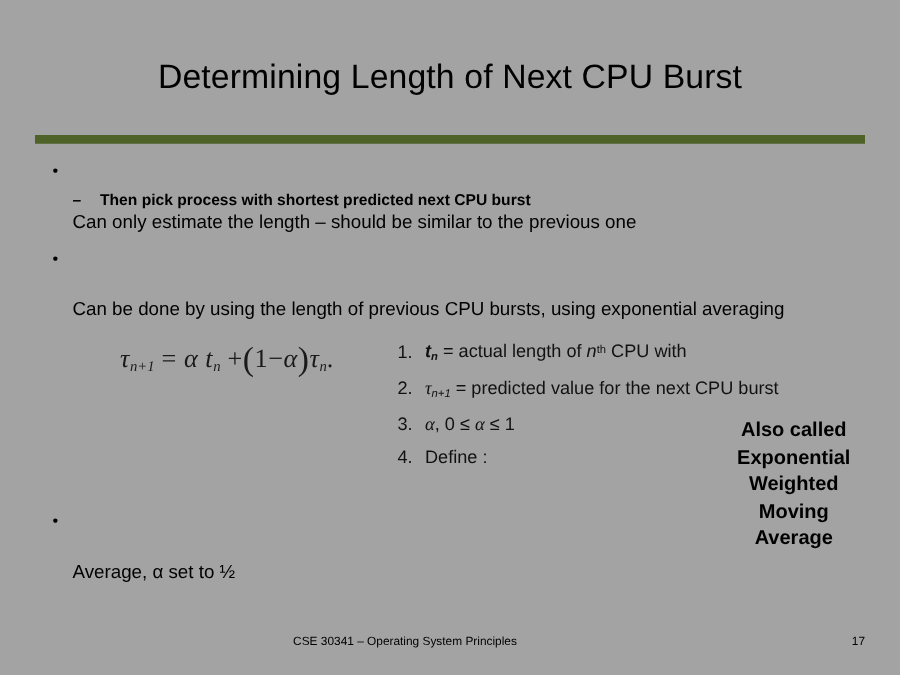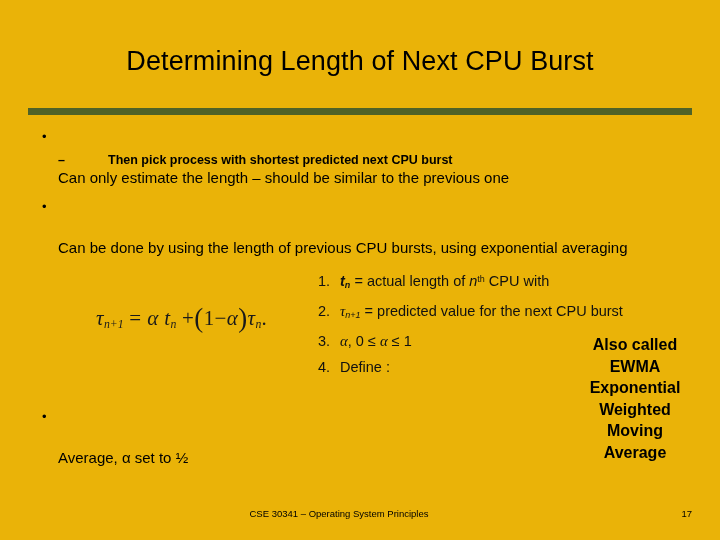--- a/index.html
+++ b/index.html
@@ -12,21 +12,21 @@
     height: 540px;
     overflow: hidden;
     font-family: "Liberation Sans", sans-serif;
     color: #000000;
     position: relative;
   }
 
   .slide {
     position: absolute;
     inset: 0;
-    background: #eab308;
+    background: #a3a3a3;
   }
 
   
   .slide-title {
     position: absolute;
     left: 28px;
     top: 46px;
     width: 664px;
     text-align: center;
     font-size: 27px;
@@ -73,32 +73,32 @@
     font-size: 12.5px;
     line-height: 1.3;
     font-weight: 600;
   }
   .bullet-l2 > .marker {
     width: 22px;
     flex: 0 0 22px;
     box-sizing: border-box;
     font-size: 12.5px;
   }
-  .bullet-l2 > .btext { flex: 1 1 auto; margin-left: 28px; }
+  .bullet-l2 > .btext { flex: 1 1 auto; }
 
   #bullet-estimate { left: 32px; top: 128px; width: 650px; }
   #bullet-pick     { left: 58px; top: 152px; width: 620px; }
   #bullet-average  { left: 32px; top: 198px; width: 655px; }
   #bullet-commonly { left: 32px; top: 408px; width: 400px; }
 
   
   .formula {
     position: absolute;
     left: 96px;
-    top: 303px;
+    top: 272px;
     font-family: "Liberation Serif", serif;
     font-size: 21px;
     font-style: italic;
     white-space: nowrap;
     color: #1a1a1a;
     letter-spacing: 0.4px;
   }
   .formula .up { font-style: normal; }
   .formula sub {
     font-size: 0.56em;
@@ -175,21 +175,20 @@
 
   
   .footer-text {
     position: absolute;
     left: 0;
     top: 508px;
     width: 648px;
     text-align: center;
     font-size: 9.5px;
     color: #000000;
-    padding-left: 15px;
   }
   .footer-page {
     position: absolute;
     right: 28px;
     top: 508px;
     font-size: 9.5px;
     color: #000000;
   }
 </style>
 </head>
@@ -243,21 +242,20 @@
 
     <div class="row">
       <span class="num">4.</span>
       <span class="def"><span>Define</span> <span>:</span></span>
     </div>
 
   </div>
 
   <div class="ewma">
     <div>Also called</div>
-    <div>EWMA</div>
     <div>Exponential</div>
     <div>Weighted</div>
     <div>Moving</div>
     <div>Average</div>
   </div>
 
   <div class="bullet-l1" id="bullet-commonly">
     <span class="marker">•</span>
     <span class="btext">Average, α set to ½</span>
   </div>

